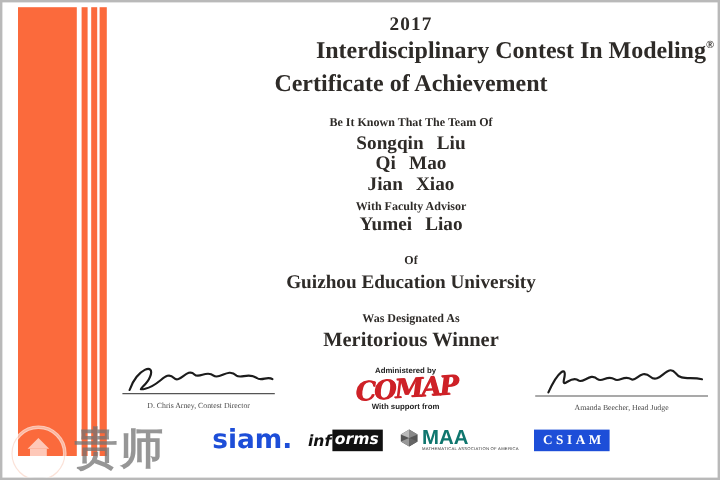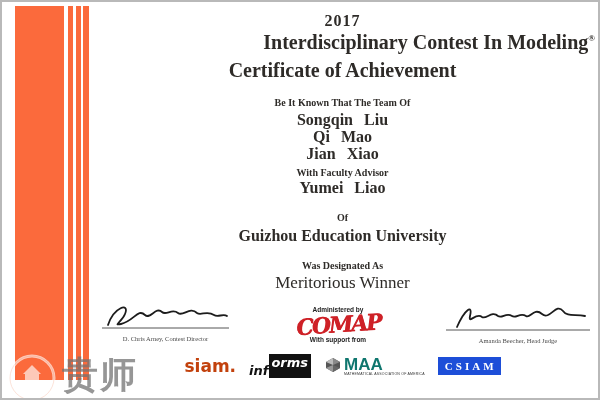--- a/index.html
+++ b/index.html
@@ -19,35 +19,35 @@
   .year{font-size:16px; font-weight:bold; letter-spacing:1px;}
   .title{font-size:20px; font-weight:bold; margin-top:1px;text-align:right;}
   .title sup{font-size:9px;}
   .subtitle{font-size:20px; font-weight:bold; margin-top:5px;}
   .tiny{font-size:10px; font-weight:bold; margin-top:15px;}
   .tiny2{font-size:10px; font-weight:bold; margin-top:5px;}
   .name{font-size:16px; font-weight:bold; word-spacing:7px; line-height:17px;}
   .team{margin-top:3px;}
   .advisor{font-size:16px; font-weight:bold; word-spacing:7px; margin-top:1px;}
   .institution{font-size:16px; font-weight:bold; margin-top:4px;}
-  .designation{font-size:17px; font-weight:normal; margin-top:2px;}
+  .designation{font-size:17px; font-weight:bold; margin-top:2px;}
   
   .sig-row{position:absolute; left:96px; top:297px; width:495px; display:flex; justify-content:space-between; align-items:flex-start;}
   .sig-block{text-align:center;}
   .sig-block svg{display:block;}
   .sig-label{font-size:6.5px; color:#4a4a4a; margin-top:0px; font-family:"Liberation Serif",serif;}
   .comap-block{text-align:center; padding-top:7px;}
   .admin-line{font-size:6.5px; font-weight:bold; color:#222; font-family:"Liberation Sans",sans-serif;}
   .comap-logo{font-size:22px; font-weight:bold; font-style:italic; color:#ce2127; letter-spacing:-2px; transform:rotate(-4deg); display:inline-block; line-height:22px; font-family:"DejaVu Serif",serif; text-shadow:0.5px 0.5px 0 #ce2127;}
   .support-line{font-size:6.5px; font-weight:bold; color:#222; font-family:"Liberation Sans",sans-serif;}
   
   .logo-row{position:absolute; left:88px; top:352px; width:505px; display:flex; justify-content:center; align-items:center; gap:13px;}
-  .siam{font-family:"DejaVu Sans",sans-serif; font-weight:bold; font-size:17px; color:#c2410c; letter-spacing:0px;}
+  .siam{font-family:"DejaVu Sans",sans-serif; font-weight:bold; font-size:22px; color:#1d4ed8; letter-spacing:0px;}
   .informs{font-family:"DejaVu Sans",sans-serif; font-weight:bold; font-style:italic; font-size:13px; color:#111; display:flex; align-items:flex-end;}
-  .informs .boxed{background:#111; color:#fff; padding:1px 3px 8px 2px; margin-left:1px;}
+  .informs .boxed{background:#111; color:#fff; padding:1px 3px 2px 2px; margin-left:1px;}
   .maa{display:flex; align-items:flex-start; gap:2px;}
   .maa-txt{font-family:"Liberation Sans",sans-serif; font-weight:bold; font-size:17px; color:#0f766e; line-height:15px;}
   .maa-sub{font-size:3.5px; color:#333; font-family:"Liberation Sans",sans-serif; letter-spacing:0.2px;}
   .csiam{background:#1d4ed8; color:#fff; font-family:"Liberation Serif",serif; font-weight:bold; font-size:11px; letter-spacing:3px; padding:3px 4px 3px 7px;}
   
   .watermark{position:absolute; left:4px; top:350px; display:flex; align-items:center; gap:4px; pointer-events:none;}
   .wm-seal{opacity:0.75;}
   .wm-text{font-size:36px; font-weight:bold; color:#737373; opacity:0.75; font-family:"DejaVu Sans",sans-serif; letter-spacing:2px; line-height:36px;}
 </style>
 </head>

